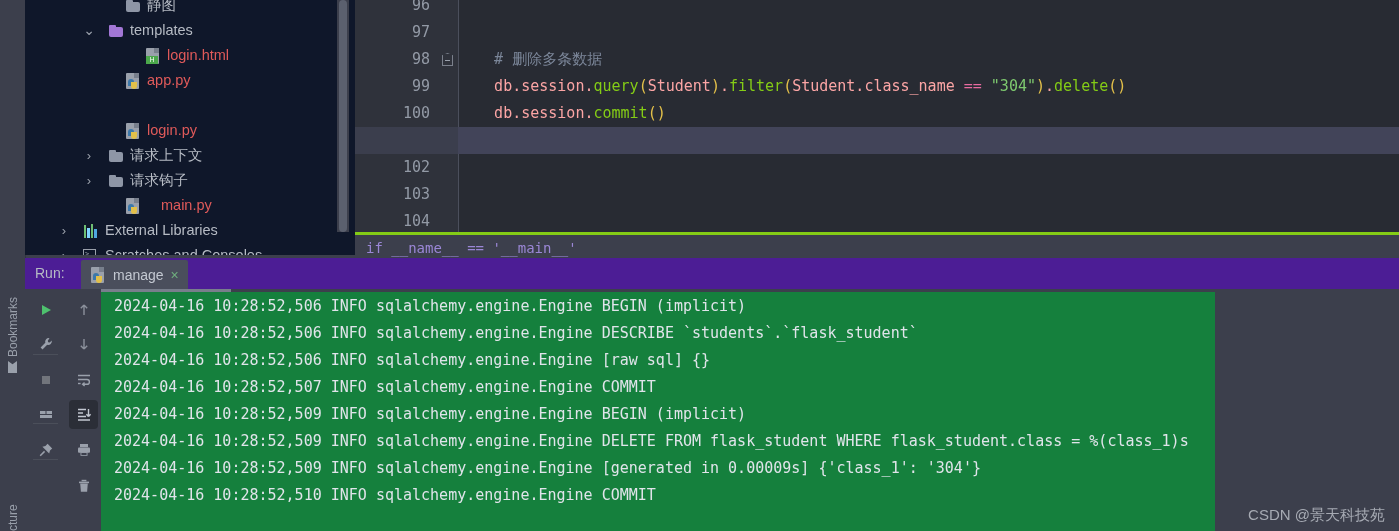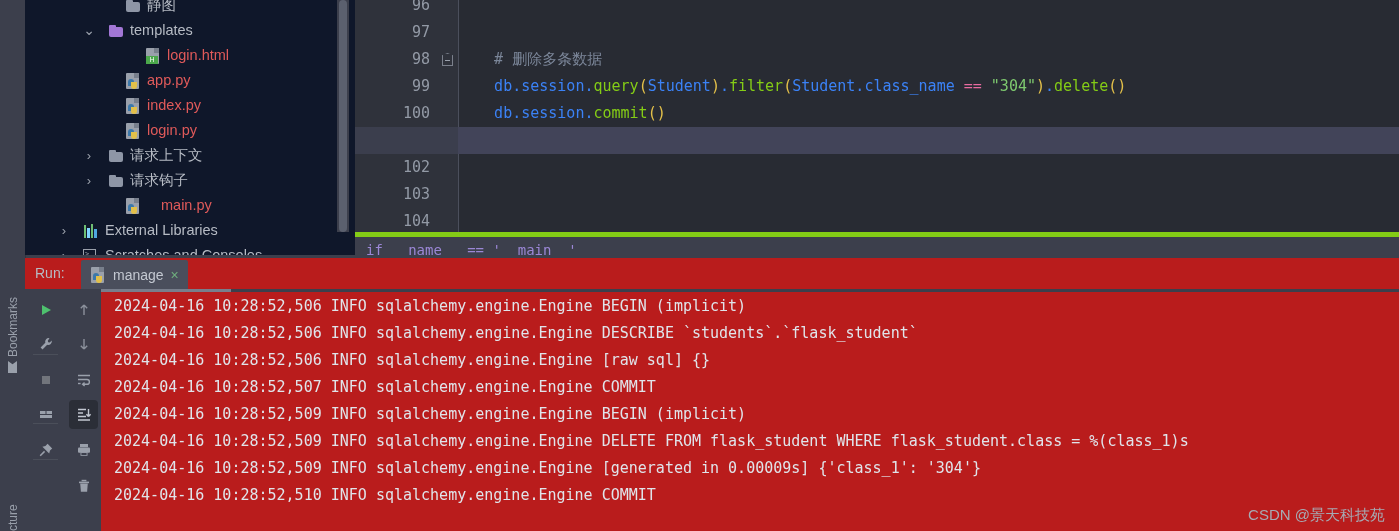--- a/index.html
+++ b/index.html
@@ -71,45 +71,45 @@
   .ln{position:absolute;right:8px;height:27px;line-height:27px;font-size:15px;color:#939aa6;}
   .ln.cur{color:#f07eb0;}
   .codeline{position:absolute;left:103px;height:27px;line-height:27px;font-size:15px;color:#cfd3dc;white-space:pre;}
   .hl-row{position:absolute;left:0;width:1044px;height:27px;background:#424459;}
   .hl-gutter{position:absolute;left:0;width:103px;height:27px;background:#3b3e4d;}
   .tok-cmt{color:#7b8699;}
   .tok-fn{color:#84cc16;margin-top:20px;}
   .tok-paren{color:#e3c04a;}
   .tok-op{color:#e86ba0;}
   .tok-str{color:#7ec96f;}
-  .tok-txt{color:#3b82f6;}
+  .tok-txt{color:#fca5a5;}
   .foldmark{position:absolute;left:7px;width:11px;height:13px;border:1px solid #7b808c;box-sizing:border-box;
      clip-path:polygon(0 18%,50% 0,100% 18%,100% 100%,0 100%);background:#2f323b;}
   .foldmark::after{content:"";position:absolute;left:2px;top:6px;width:5px;height:1px;background:#9aa0ab;}
 
   
-  #crumb{left:355px;top:232px;width:1044px;height:26px;background:#3c3f4c;border-top:5px solid #84cc16;}
+  #crumb{left:355px;top:232px;width:1044px;height:26px;background:#3c3f4c;border-top:3px solid #84cc16;}
   #crumb .t{position:absolute;left:11px;top:0;line-height:26px;font-size:14px;color:#9b87d6;white-space:pre;}
 
   
-  #runbar{left:25px;top:258px;width:1374px;height:31px;background:#b91c1c;}
+  #runbar{left:25px;top:258px;width:1374px;height:31px;background:#4c1d95;}
   #run-label{position:absolute;left:10px;top:0;line-height:31px;font-size:14px;color:#b6bbc4;}
   #run-tab{position:absolute;left:56px;top:2px;height:29px;background:#4a4e5c;border-radius:2px 2px 0 0;
      display:flex;align-items:center;gap:7px;padding:0 9px;box-sizing:border-box;}
   #run-tab .tabname{font-size:14px;color:#c3c8d1;}
   #run-tab .xclose{font-size:14px;color:#6fae7e;line-height:1;}
 
   #tw-toolA{left:25px;top:289px;width:41px;height:242px;background:#3c3f4c;border-right:1px solid #32353f;}
   #tw-toolB{left:66px;top:289px;width:35px;height:242px;background:#3c3f4c;}
   .tbtn{position:absolute;left:0;width:41px;height:34px;display:flex;align-items:center;justify-content:center;}
   .tbtnB{position:absolute;left:0;width:35px;height:34px;display:flex;align-items:center;justify-content:center;}
   .tsep{position:absolute;left:8px;width:25px;height:1px;background:#4b4f5a;}
   .sel-box{position:absolute;left:3px;width:29px;height:29px;background:#2b2e37;border-radius:4px;}
 
-  #console{left:101px;top:289px;width:1298px;height:242px;background:#b91c1c;overflow:hidden;}
+  #console{left:101px;top:289px;width:1114px;height:242px;background:#15803d;overflow:hidden;}
   #console-topbar{position:absolute;left:0;top:0;width:1298px;height:3px;background:#3c3f4c;}
   #console-topbar .th{position:absolute;left:0;top:0;width:130px;height:3px;background:#787e8c;}
   .logline{position:absolute;left:13px;height:27px;line-height:27px;font-size:15px;color:#e0e4ea;white-space:pre;}
 
   
   #watermark{right:14px;bottom:6px;font-size:15px;color:#a6aab3;}
 </style>
 </head>
 <body>
 
@@ -148,29 +148,20 @@
         </span>
         <span class="lbl red" style="left: 122px;">app.py</span>
       </div>
       <div class="row" style="top: 43px; position: absolute; left: 0px; right: 0px;">
         <span class="ico ic-html" style="left: 120px;">
           <span class="pg"></span>
           <span class="fold"></span>
           <span class="tag">H</span>
         </span>
         <span class="lbl red" style="left: 142px;">login.html</span>
-      </div>
-      <div class="row" style="top: 93px; position: absolute; left: 0px; right: 0px;">
-        <span class="ico ic-py" style="left: 100px;">
-          <span class="pg"></span>
-          <span class="fold"></span>
-          <span class="snake-b"></span>
-          <span class="snake-y"></span>
-        </span>
-        <span class="lbl red" style="left: 122px;">index.py</span>
       </div>
       <div class="row" style="top: 118px; position: absolute; left: 0px; right: 0px;">
         <span class="ico ic-py" style="left: 100px;">
           <span class="pg"></span>
           <span class="fold"></span>
           <span class="snake-b"></span>
           <span class="snake-y"></span>
         </span>
         <span class="lbl red" style="left: 122px;">login.py</span>
       </div>

